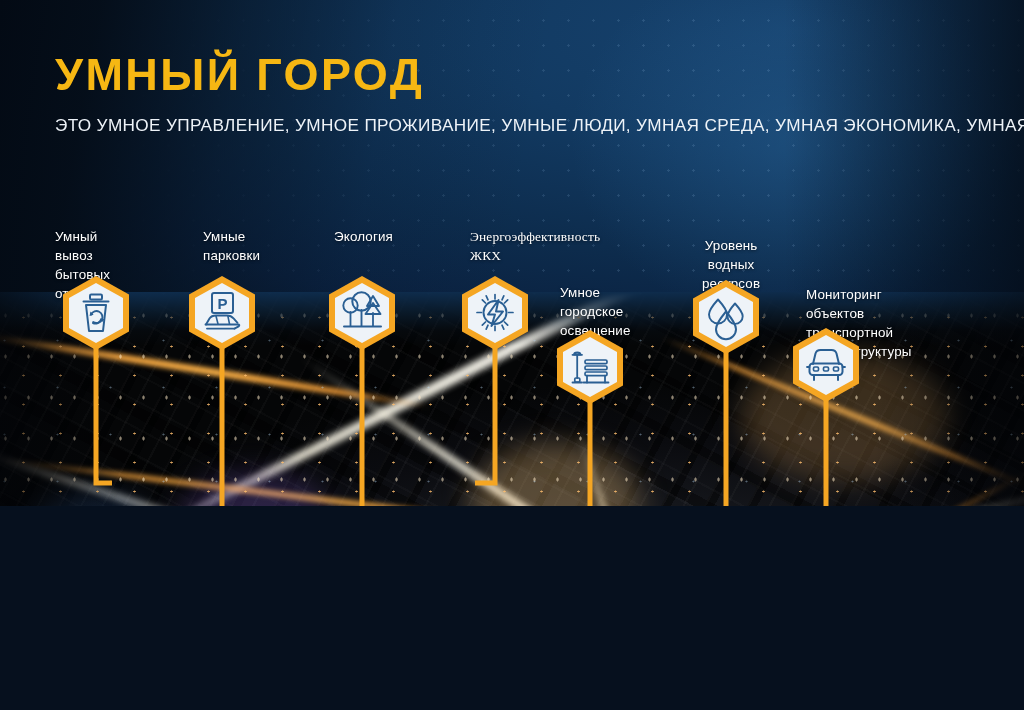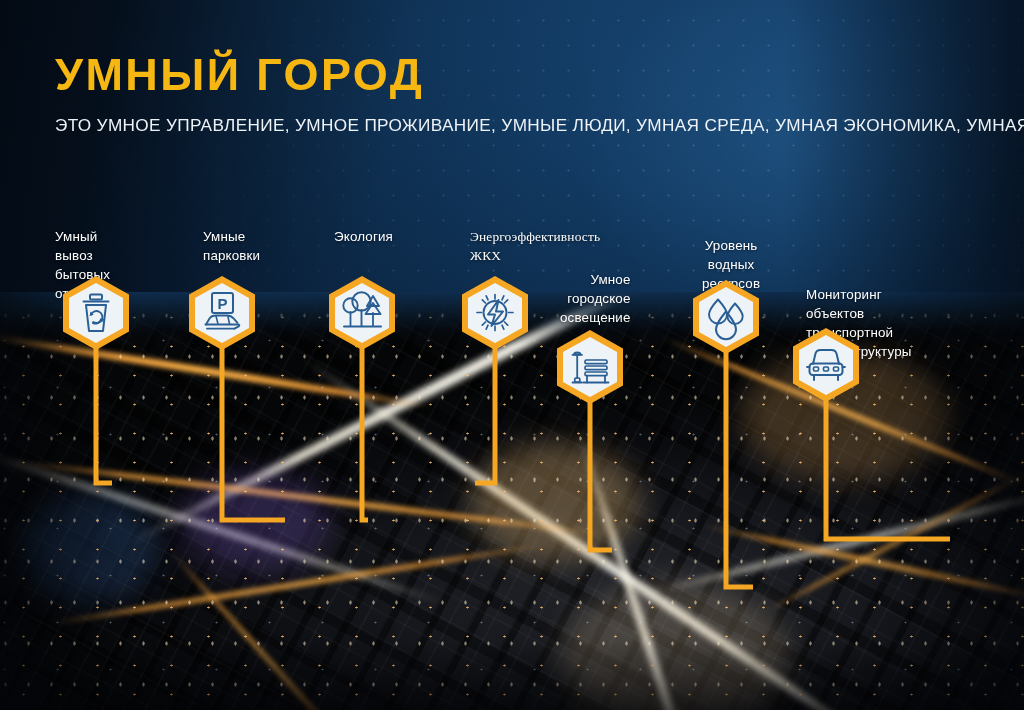--- a/index.html
+++ b/index.html
@@ -2,21 +2,21 @@
 <html lang="ru"><head>
 <meta charset="utf-8">
 <title>Умный город</title>
 <style>
   * { margin:0; padding:0; box-sizing:border-box; }
   html,body { width:1024px; height:710px; overflow:hidden; background:#06101e; }
   body { font-family:"Liberation Sans", sans-serif; }
 
   #poster {
     position:relative;
-    width:1024px; height:710px;
+    width:1024px; height:506px;
     overflow:hidden;
     background:#0a2240;
   }
 
   
   .sky-base {
     position:absolute; inset:0;
     background:
       radial-gradient(120% 90% at 78% 6%, #17436f 0%, #123a62 26%, #0d2c4d 50%, #0a2140 68%, #061528 86%, #030c17 100%);
   }
@@ -296,21 +296,21 @@
             <line x1="45.8" y1="21.8" x2="44" y2="25.8"></line>
             <line x1="30" y1="51.2" x2="28.2" y2="55.2"></line>
           </g>
           <path d="M40.5,26 L30,40.5 L37,40.5 L33.5,52 L45,37.5 L38,37.5 Z" stroke-width="2"></path>
         </g>
       </svg>
     </div>
   </div>
 
   <div class="node">
-    <div class="label" style="left:560px; top:270px;text-align:right;">Умное городское
+    <div class="label" style="left:560px; top:283px;">Умное городское
 освещение</div>
     <div class="hexwrap" style="left:553px; top:328px;">
       <svg width="74" height="82" viewBox="0 0 74 82">
         <polygon points="37,2 70,20.5 70,57.5 37,76 4,57.5 4,20.5" fill="#f5a623"></polygon>
         <polygon points="37,9 64,24 64,54 37,69 10,54 10,24" fill="#eef3f8"></polygon>
         <g fill="none" stroke="#2a5f93" stroke-width="2" stroke-linecap="round" stroke-linejoin="round">
           <path d="M21,26.5 C21,23.6 27.5,23.6 27.5,26.5 Z" stroke-width="1.8"></path>
           <line x1="19.5" y1="26.8" x2="29" y2="26.8" stroke-width="1.8"></line>
           <line x1="24.2" y1="27.2" x2="24.2" y2="50" stroke-width="1.8"></line>
           <rect x="21.8" y="50" width="5" height="4" rx="1" stroke-width="1.7"></rect>

